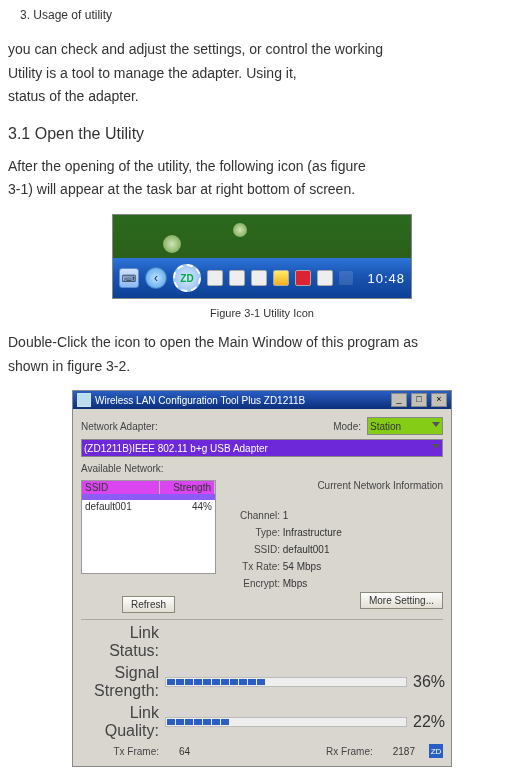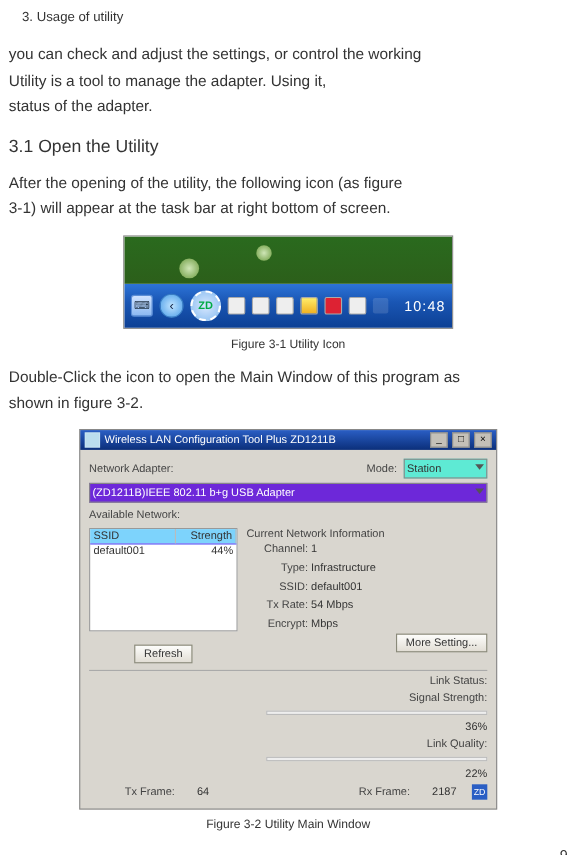--- a/index.html
+++ b/index.html
@@ -87,55 +87,55 @@
   .fig32-title-ico { width:12px;height:12px;background:#bde; border:1px solid #fff3; }
   .fig32-titlebar .spacer { flex:1; }
   .win-btn {
     width:14px;height:12px;background:#c4c0b8;border:1px solid #888;
     font-size:9px;line-height:10px;text-align:center;color:#000;
   }
   .fig32-body { padding:8px; }
   .row { display:flex; align-items:center; gap:6px; margin-bottom:4px; }
   .lbl { color:#444; }
   .select {
-    background:#5eead4; border:1px solid #888; height:16px; font-size:10px;
+    background:#84cc16; border:1px solid #888; height:16px; font-size:10px;
     display:flex; align-items:center; padding:0 2px; position:relative;
   }
   .select::after {
     content:""; position:absolute; right:2px; top:4px;
     border-left:4px solid transparent; border-right:4px solid transparent;
     border-top:5px solid #555;
   }
   .adapter-sel { flex:1; background:#6d28d9; color:#fff; }
   .panel-row { display:flex; gap:8px; margin-top:6px; }
   .left-panel { flex:0 0 135px; }
   .right-panel { flex:1; }
   .tbl {
     border:1px solid #999; background:#fff; height:92px;
     display:flex; flex-direction:column;
     font-size:10px;
   }
-  .tbl-head { display:flex; background:#7dd3fc; border-bottom:1px solid #8b5cf6; }
+  .tbl-head { display:flex; background:#d946ef; border-bottom:6px solid #8b5cf6; }
   .tbl-head div { padding:1px 3px; border-right:1px solid #bbb; }
   .tbl-body { flex:1; }
   .tbl-body .trow { display:flex; }
   .tbl-body .trow div { padding:1px 3px; }
   .col-ssid { flex:1; }
   .col-str { width:48px; text-align:right; }
   .btn {
     background: linear-gradient(#fdfdfb,#e2ded5);
     border:1px solid #8a8a7a; padding:2px 8px; font-size:10px;
     color:#333;
   }
-  .refresh-row { display:flex; justify-content:center; margin-top:12px; }
+  .refresh-row { display:flex; justify-content:center; margin-top:22px; }
   .info-block { font-size:10px; line-height:1.7; padding-left:4px; }
   .info-lbl { display:inline-block; width:52px; text-align:right; color:#444; }
   .more-row { display:flex; justify-content:flex-end; margin-top:0; }
   .hr { height:1px; background:#aaa; margin:6px 0 4px; }
-  .status-row { display:flex; align-items:flex-end; gap:6px; margin:4px 0; font-size:10px;flex-direction:column; }
+  .status-row { display:flex; align-items:center; gap:6px; margin:4px 0; font-size:16px; }
   .status-row .slbl { width:78px; text-align:right; color:#444; }
   .segbar {
     flex:1; height:10px; background:#eee; border:1px solid #bbb;
     display:flex; gap:1px; padding:1px; box-sizing:border-box;
   }
   .segbar span { background:#2a5ec4; flex:0 0 8px; }
   .segbar span.off { background:transparent; }
   .pct { width:30px; text-align:right; }
   .frames-row { display:flex; font-size:10px; margin-top:4px; align-items:center;gap:14px; }
   .frames-row .flbl { width:78px; text-align:right; color:#444; }
@@ -231,21 +231,21 @@
                 <div class="col-str">44%</div>
               </div>
             </div>
           </div>
           <div class="refresh-row">
             <div class="btn">Refresh</div>
           </div>
         </div>
 
         <div class="right-panel">
-          <div class="lbl" style="text-align:left; margin-bottom:0">Current Network Information</div>
+          <div class="lbl" style="text-align:right; margin-bottom:16px">Current Network Information</div>
           <div class="info-block">
             <div><span class="info-lbl">Channel:</span> <span>1</span></div>
             <div><span class="info-lbl">Type:</span> <span>Infrastructure</span></div>
             <div><span class="info-lbl">SSID:</span> <span>default001</span></div>
             <div><span class="info-lbl">Tx Rate:</span> <span>54 Mbps</span></div>
             <div><span class="info-lbl">Encrypt:</span> <span>Mbps</span></div>
           </div>
           <div class="more-row">
             <div class="btn">More Setting...</div>
           </div>

